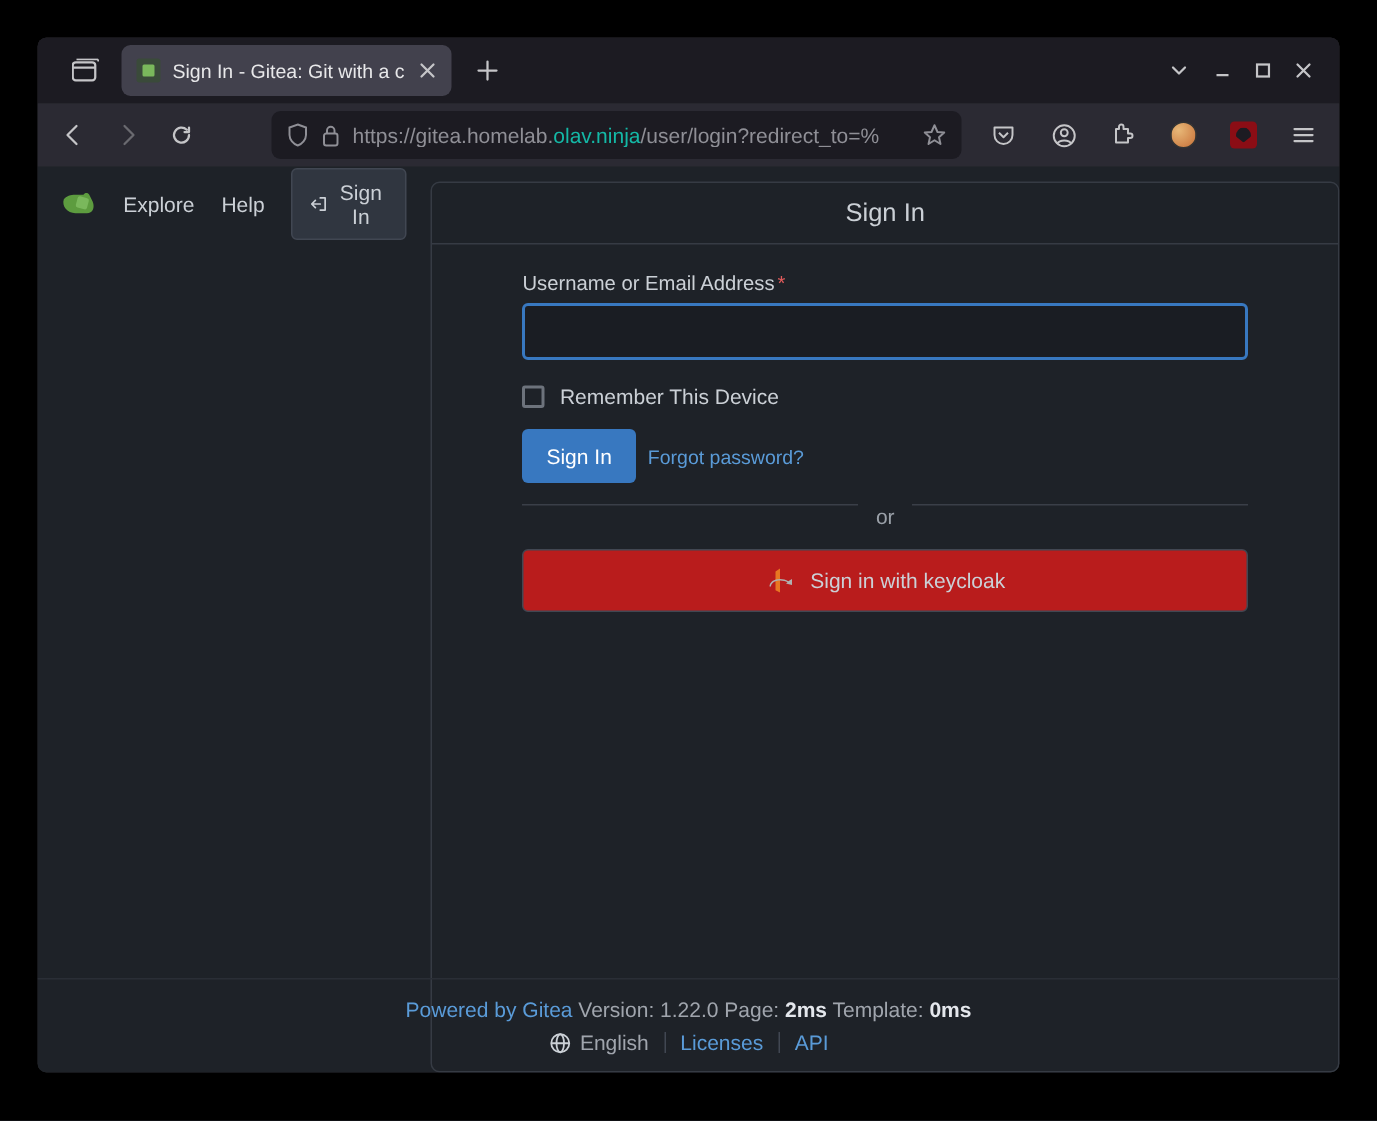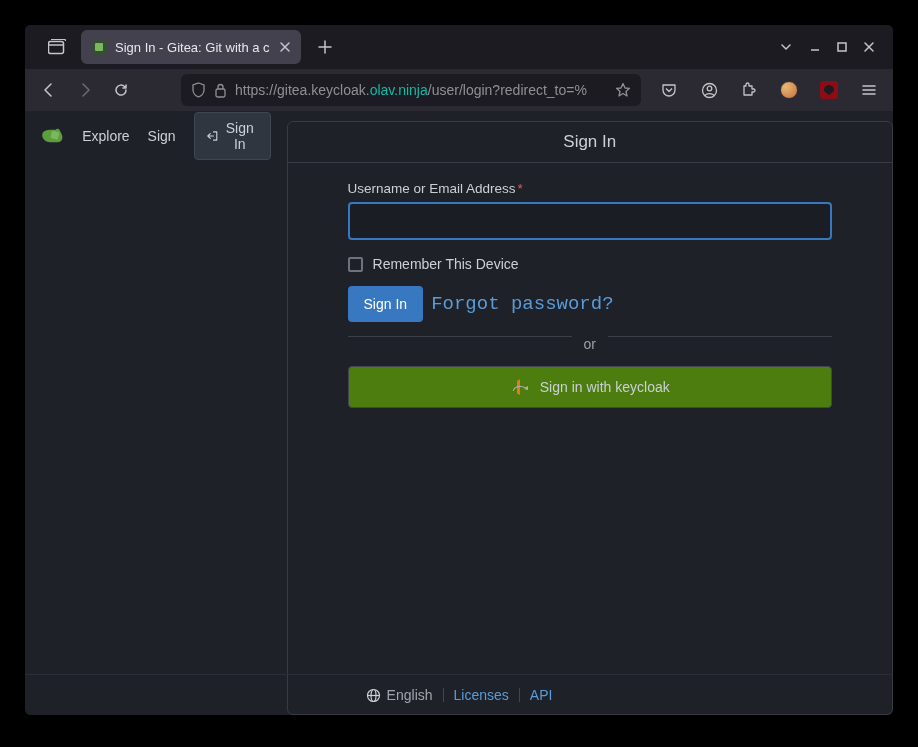--- a/index.html
+++ b/index.html
@@ -291,42 +291,41 @@
       color: #fff;
       border: none;
       border-radius: 4px;
       padding: 10px 16px;
       font-size: 14px;
     }
 
     .forgot-link {
       color: #5a9bd8;
       margin-left: 8px;
-      font-size: 19px;
-      font-family: Liberation Mono, monospace;
+      font-size: 13px;
     }
 
     .divider {
       display: flex;
       align-items: flex-start;
       gap: 12px;
       margin: 14px 0;
       color: #9aa0a8;
       font-size: 14px;
     }
     .divider::before, .divider::after {
       content: "";
       flex: 1;
       height: 1px;
       background: #3a3f48;
     }
 
     .oauth-btn {
       width: 100%;
-      background: #4d7c0f;
+      background: #b91c1c;
       border: 1px solid #414752;
       border-radius: 4px;
       height: 42px;
       display: flex;
       align-items: center;
       justify-content: center;
       gap: 10px;
       color: #cbd0d6;
       font-size: 14px;
     }
@@ -444,21 +443,21 @@
             <path d="M7.5 1 L13 3 L13 8 C13 11 10.5 14 7.5 15 C4.5 14 2 11 2 8 L2 3 Z" fill="none" stroke="currentColor" stroke-width="1.3"></path>
           </svg>
       </span>
       <span>
         <svg width="13" height="15" viewBox="0 0 13 15">
             <rect x="2" y="6" width="9" height="8" rx="1.5" fill="none" stroke="currentColor" stroke-width="1.3"></rect>
             <path d="M4 6 L4 4 A2.5 2.5 0 0 1 9 4 L9 6" fill="none" stroke="currentColor" stroke-width="1.3"></path>
           </svg>
       </span>
       <div class="url-text">
-        <span>https://gitea.keycloak.</span><span class="url-strong">olav.ninja</span><span>/user/login?redirect_to=%</span>
+        <span>https://gitea.homelab.</span><span class="url-strong">olav.ninja</span><span>/user/login?redirect_to=%</span>
       </div>
       <span>
         <svg width="16" height="16" viewBox="0 0 16 16">
             <path d="M8 1.5 L10 6 L14.5 6.3 L11 9.5 L12 14 L8 11.5 L4 14 L5 9.5 L1.5 6.3 L6 6 Z" fill="none" stroke="currentColor" stroke-width="1.3" stroke-linejoin="round"></path>
           </svg>
       </span>
     </div>
 
     <div class="toolbar-icons">
       <div class="icon-slot">
@@ -497,21 +496,21 @@
   <div class="page-content">
 
     <div class="gitea-nav">
       <div class="gitea-logo">
         <svg viewBox="0 0 30 24">
             <path d="M2 8 C0 14 5 20 12 20 L22 20 C27 20 29 15 27 10 L24 4 C23 2 20 2 19 4 L12 4 C8 4 4 5 2 8 Z" fill="#5d9c3f"></path>
             <rect x="13" y="6" width="10" height="10" rx="2" fill="#7ab85c" transform="rotate(15 18 11)"></rect>
           </svg>
       </div>
       <a class="gitea-nav-link">Explore</a>
-      <a class="gitea-nav-link">Sign</a>
+      <a class="gitea-nav-link">Help</a>
       <button class="gitea-signin-btn">
         <svg width="14" height="14" viewBox="0 0 14 14">
             <path d="M8 2 L12 2 L12 12 L8 12 M8 7 L2 7 M4 4 L1 7 L4 10" fill="none" stroke="currentColor" stroke-width="1.4" stroke-linecap="round" stroke-linejoin="round"></path>
           </svg>
         <span>Sign In</span>
       </button>
     </div>
 
     <div class="signin-container">
       <div class="signin-header">Sign In</div>
@@ -546,20 +545,23 @@
                 <path d="M3 14 C3 11 6 9 10 9 C12 9 14 9.5 15.5 10.5 L18 9 L18 13 L14 12 L15 11.2 C13.8 10.5 12 10 10 10 C6.5 10 4 11.8 4 14" fill="#b0b0b0"></path>
               </svg>
           </span>
           <span>Sign in with keycloak</span>
         </button>
 
       </div>
     </div>
 
     <div class="footer">
+      <div class="footer-row1">
+        <a class="footer-link">Powered by Gitea</a><span class="footer-text"> Version: 1.22.0 Page: </span><span class="footer-bold">2ms</span><span class="footer-text"> Template: </span><span class="footer-bold">0ms</span>
+      </div>
       <div class="footer-row2">
         <span>
           <svg width="15" height="15" viewBox="0 0 15 15">
               <circle cx="7.5" cy="7.5" r="6" fill="none" stroke="currentColor" stroke-width="1.2"></circle>
               <ellipse cx="7.5" cy="7.5" rx="2.5" ry="6" fill="none" stroke="currentColor" stroke-width="1.2"></ellipse>
               <line x1="1.5" y1="7.5" x2="13.5" y2="7.5" stroke="currentColor" stroke-width="1.2"></line>
             </svg>
         </span>
         <a class="footer-text">English</a>
         <span class="footer-sep"></span>

